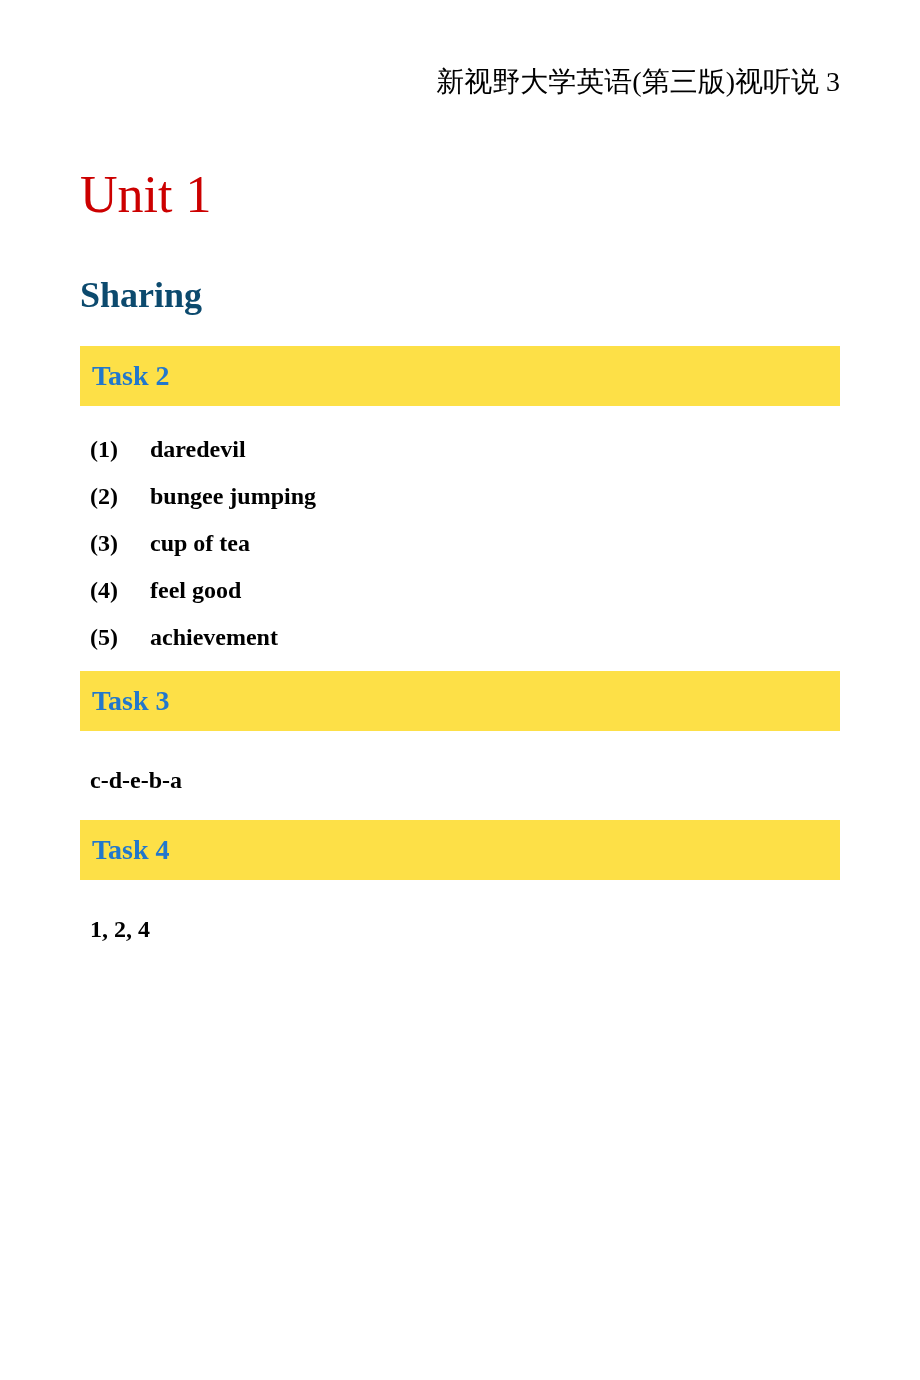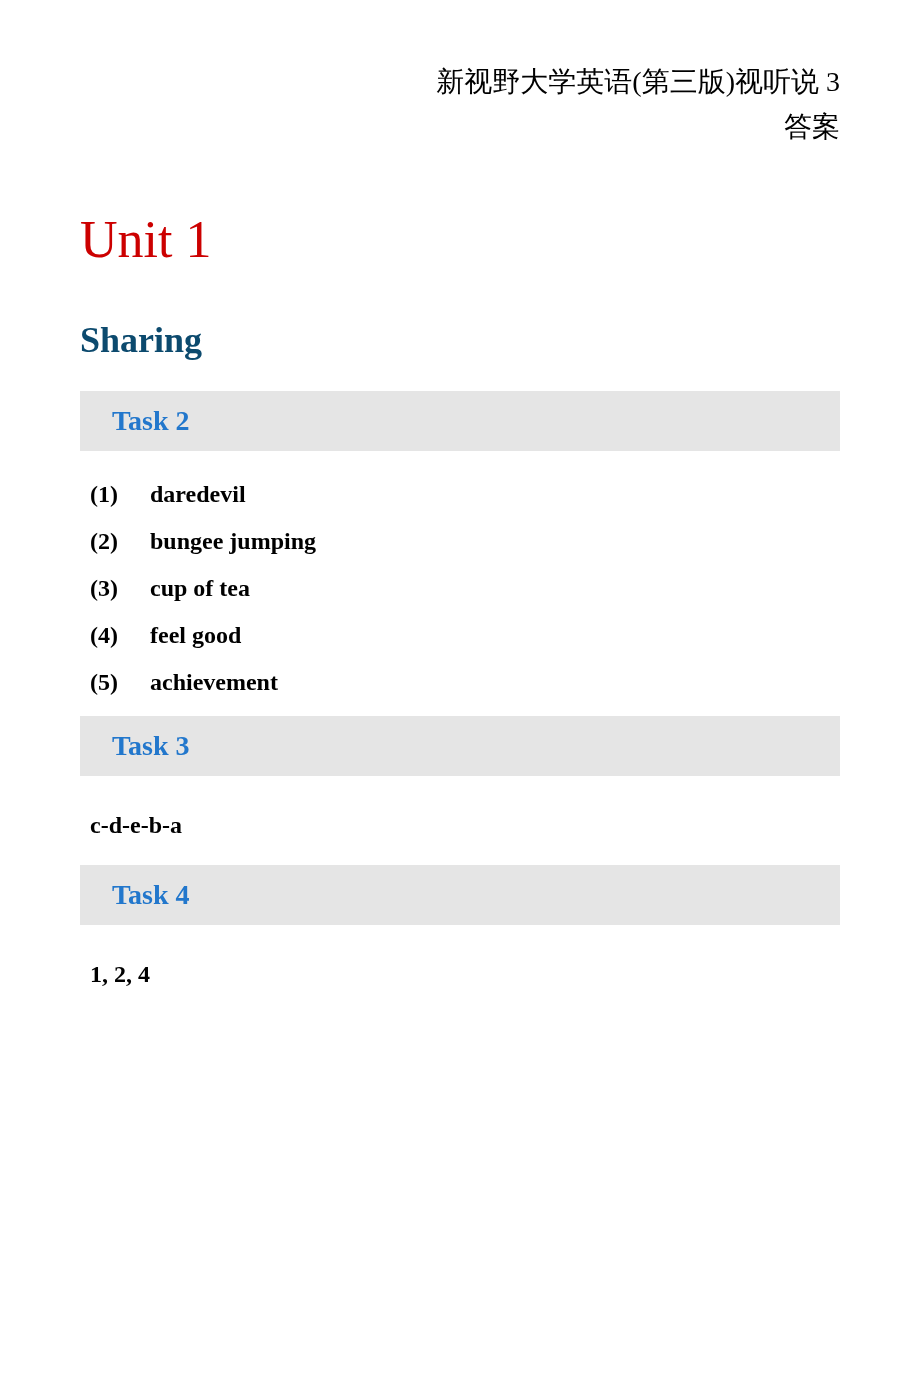--- a/index.html
+++ b/index.html
@@ -47,22 +47,22 @@
     }
 
     .section-title {
       font-size: 36px;
       font-weight: bold;
       color: #0c4a6e;
       margin-bottom: 30px;
     }
 
     .task-header {
-      background-color: #e5e5e5;
-      padding: 14px 32px;
+      background-color: #fde047;
+      padding: 14px 12px;
       margin-bottom: 20px;
       margin-top: 10px;
     }
 
     .task-title {
       font-size: 28px;
       font-weight: bold;
       color: #2277cc;
     }
 
@@ -89,21 +89,20 @@
       font-weight: bold;
       padding: 16px 10px;
       margin-bottom: 10px;
     }
   </style>
 </head>
 <body>
 
 <div class="page-header">
   <span class="page-title-main">新视野大学英语(第三版)视听说 3</span>
-  <span class="page-title-sub">答案</span>
 </div>
 
 <div class="unit-label">Unit 1</div>
 
 <div class="section-title">Sharing</div>
 
 <div class="task-header">
   <span class="task-title">Task 2</span>
 </div>
 

